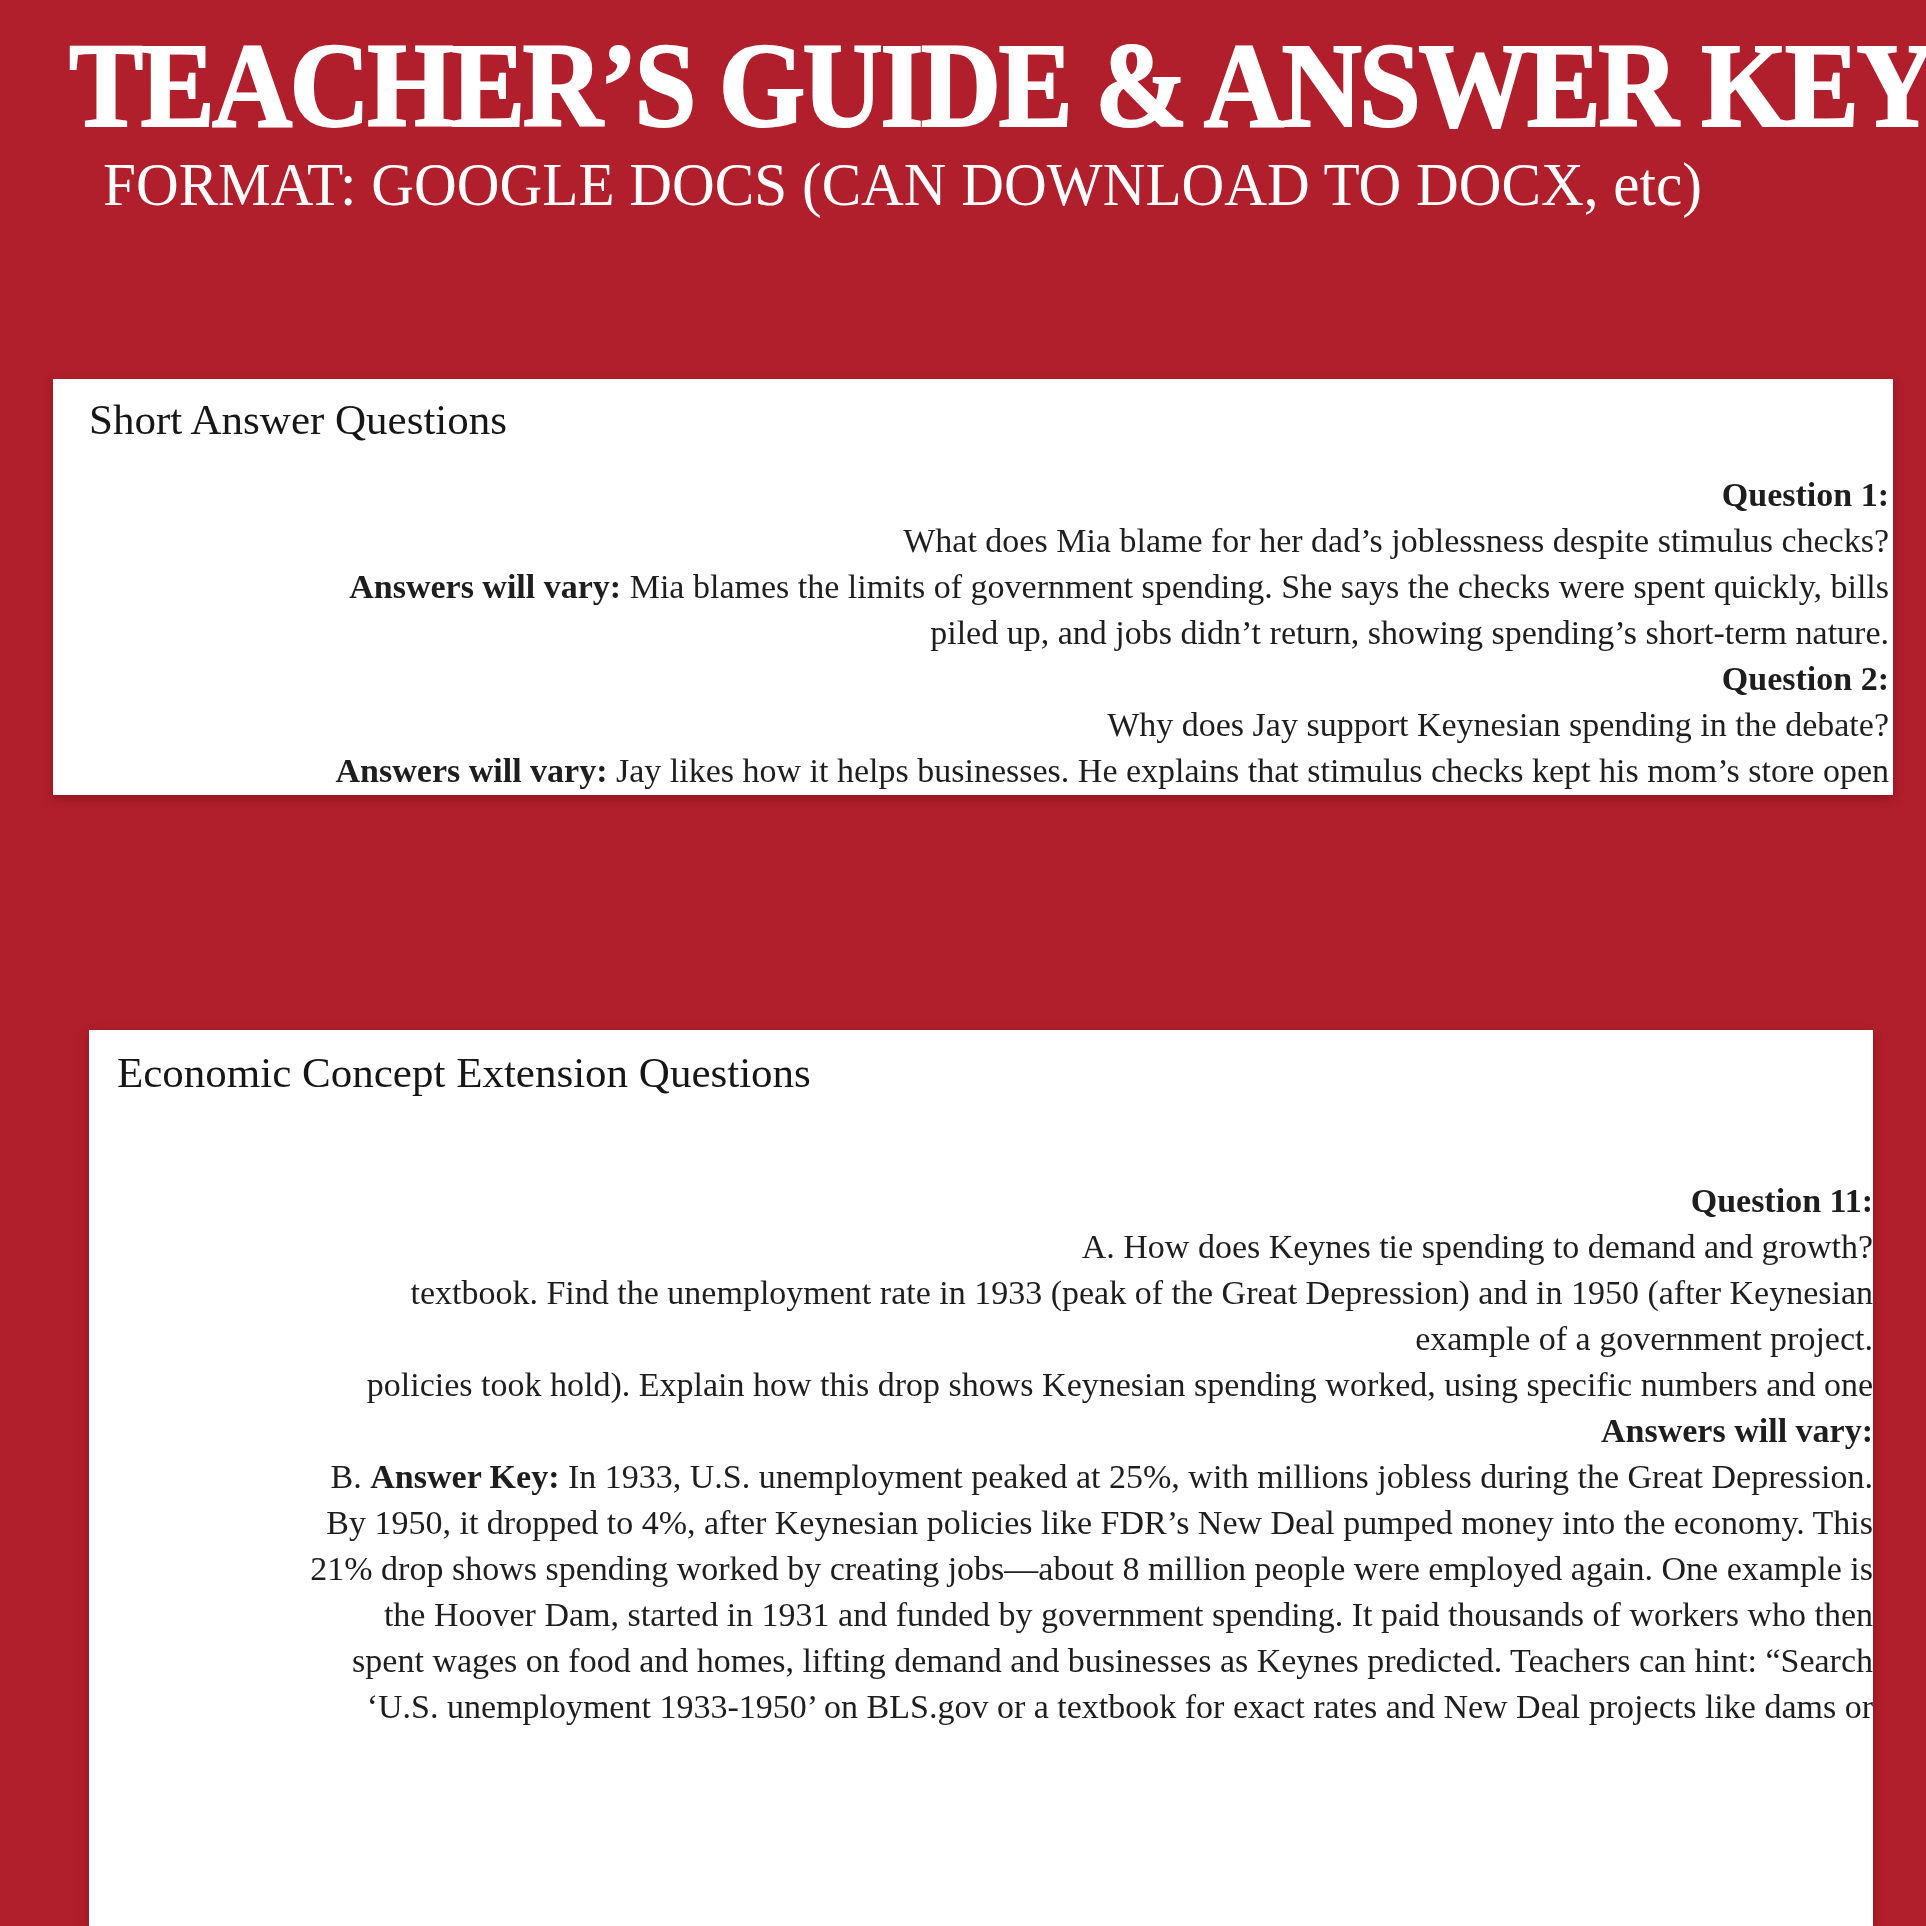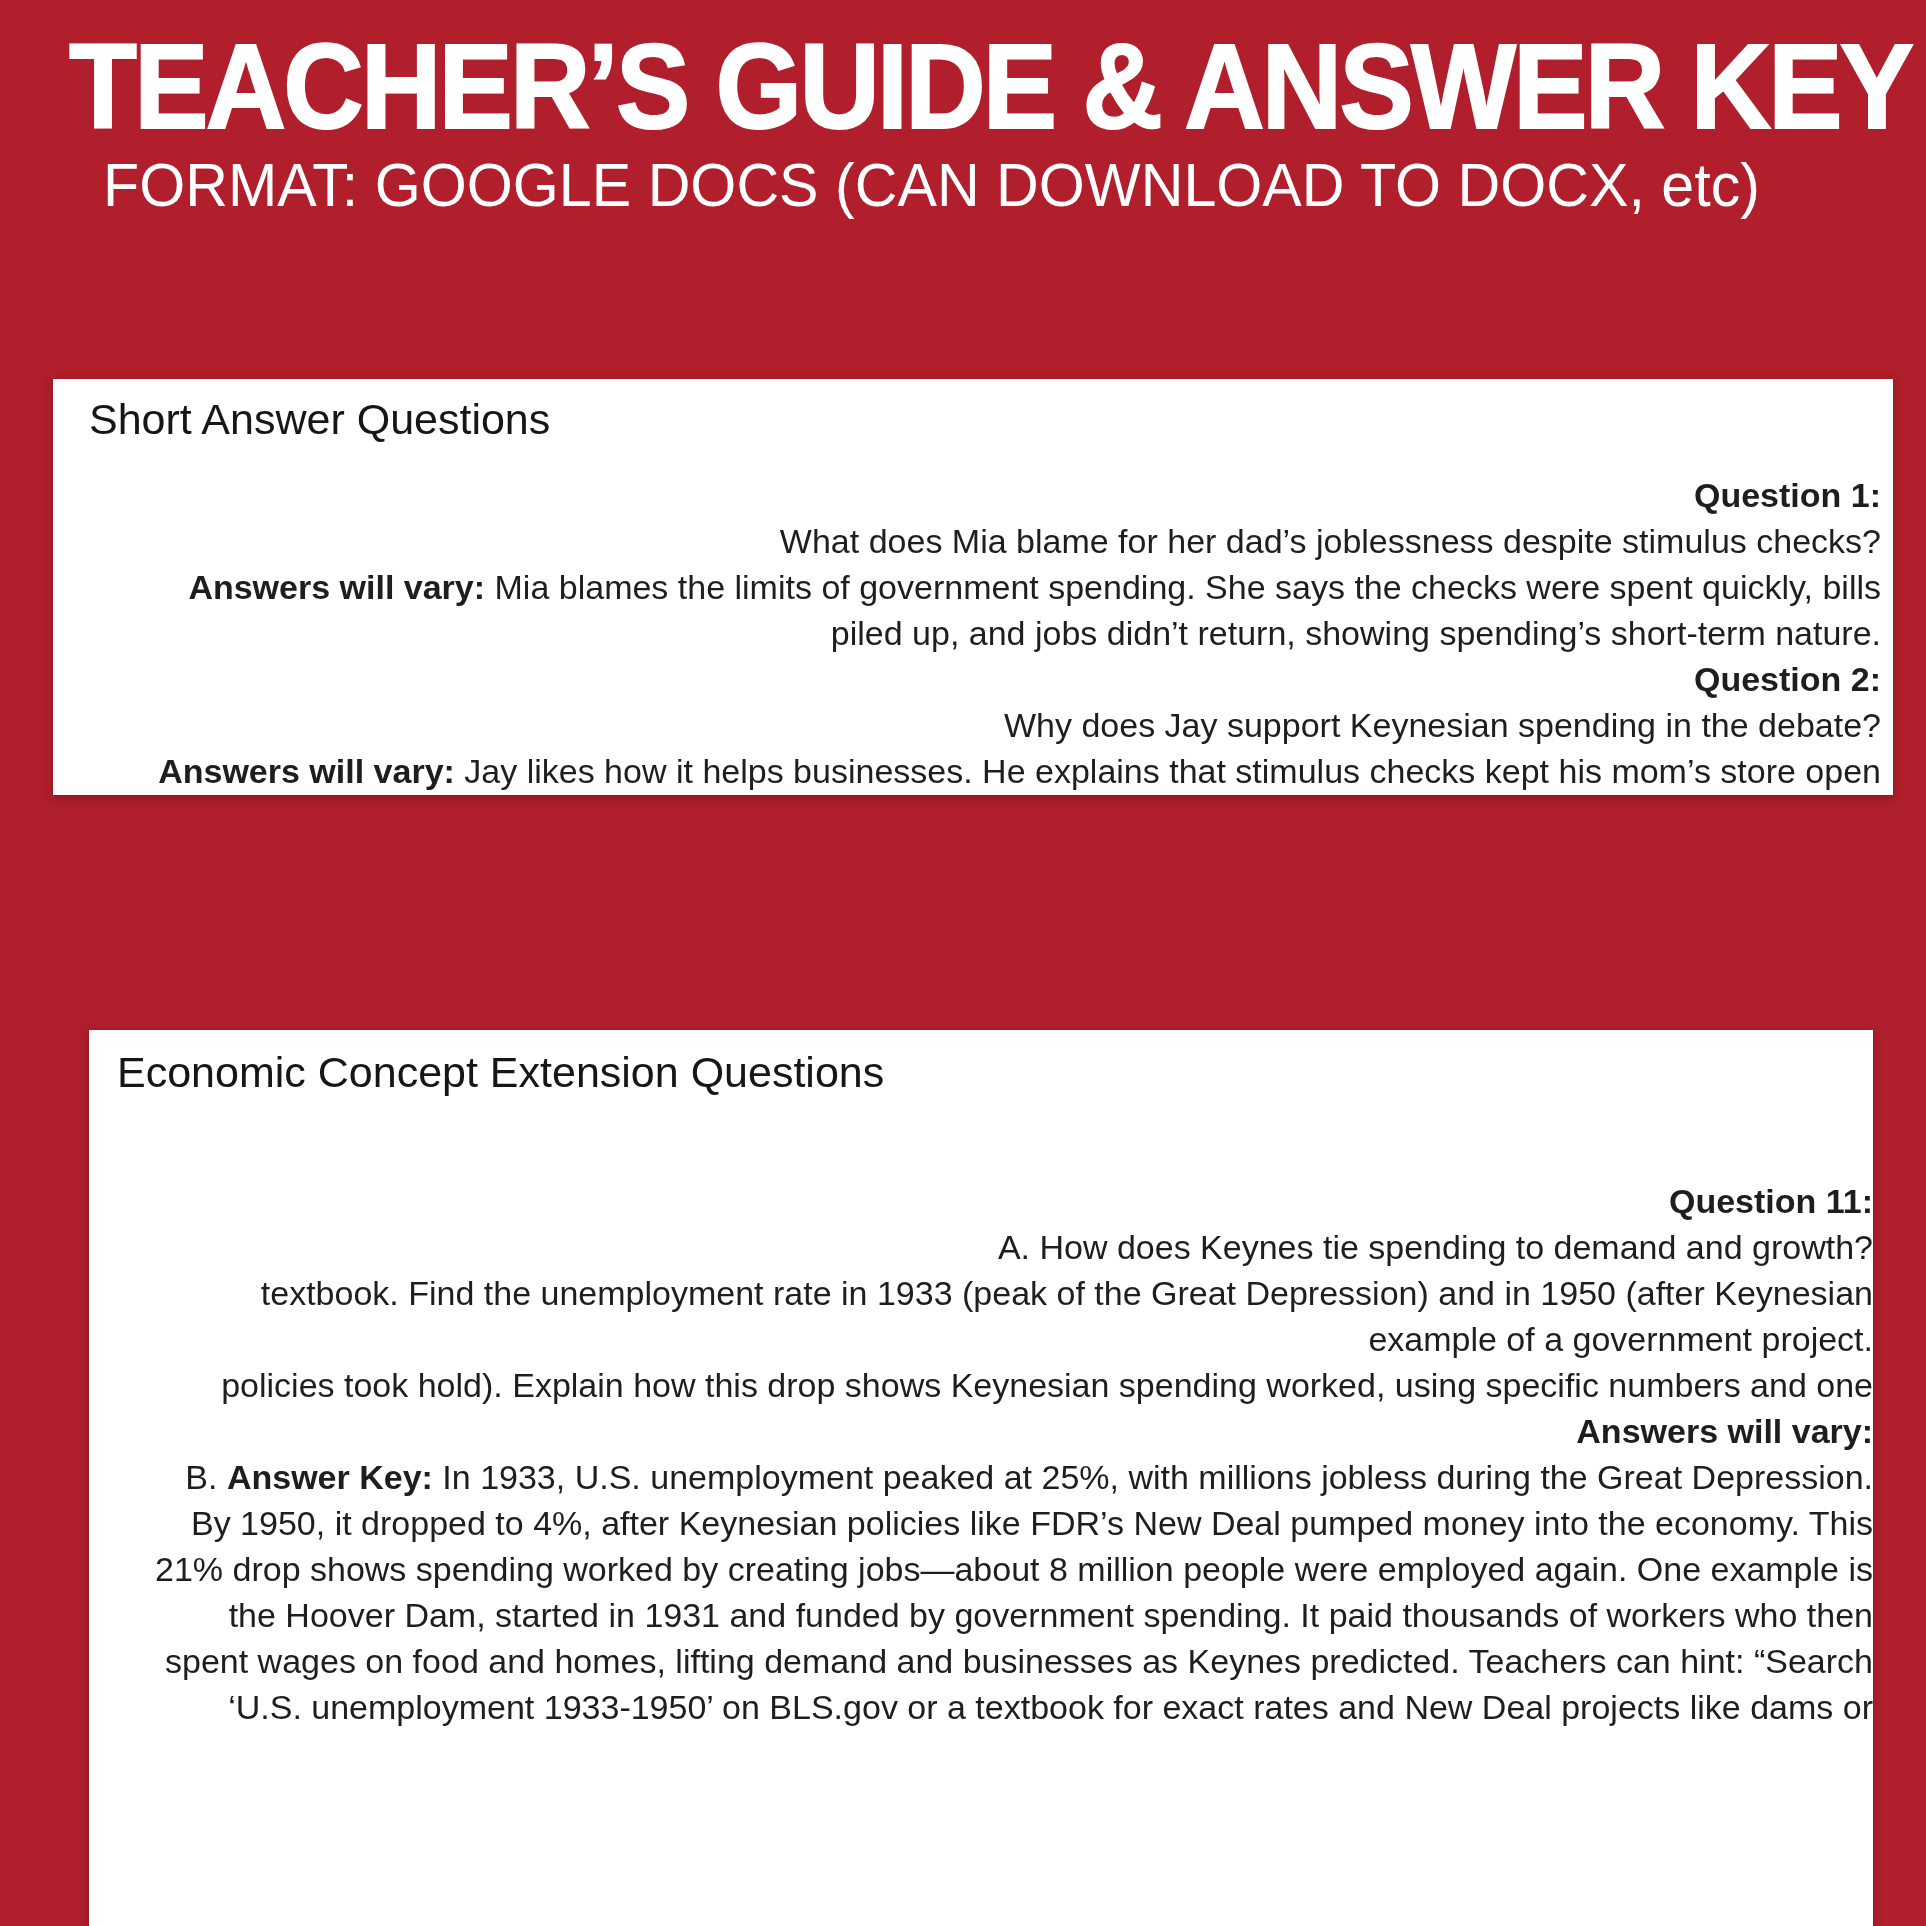--- a/index.html
+++ b/index.html
@@ -8,21 +8,21 @@
     --ink:#1E1E1E;
     --squiggle:#5B8FD6;
   }
   *{margin:0;padding:0;box-sizing:border-box;}
   html,body{background:#888;}
   .canvas{
     position:relative;
     width:1927px;height:1927px;
     background:var(--bg);
     overflow:hidden;
-    font-family:Liberation Sans, sans-serif;
+    font-family:Liberation Serif, serif;
   }
   .main-title{
     position:absolute;left:69px;top:16px;
     color:#FFFFFF;
     font-size:121px;
     font-weight:700;
     letter-spacing:-3px;
     white-space:nowrap;
     transform:scaleX(0.92);
     transform-origin:left top;
@@ -37,21 +37,21 @@
     white-space:nowrap;
     transform:scaleX(0.97);
     transform-origin:left top;
   }
   .doc-panel{
     position:absolute;
     background:var(--panel);
     box-shadow:0 3px 9px rgba(70,0,8,0.35);
     overflow:hidden;
   }
-  .panel-1{left:53px;top:379px;width:1840px;height:416px;padding:14px 12px 0 36px;}
+  .panel-1{left:53px;top:379px;width:1840px;height:416px;padding:14px 4px 0 36px;}
   .panel-2{left:89px;top:1030px;width:1784px;height:896px;padding:16px 0 0 28px;}
   .doc-heading{
     color:#161616;
     font-size:43px;
     font-weight:400;
     line-height:53px;
     white-space:nowrap;
   }
   .panel-1 .doc-heading{margin-bottom:26px;}
   .panel-2 .doc-heading{margin-bottom:79px;}

